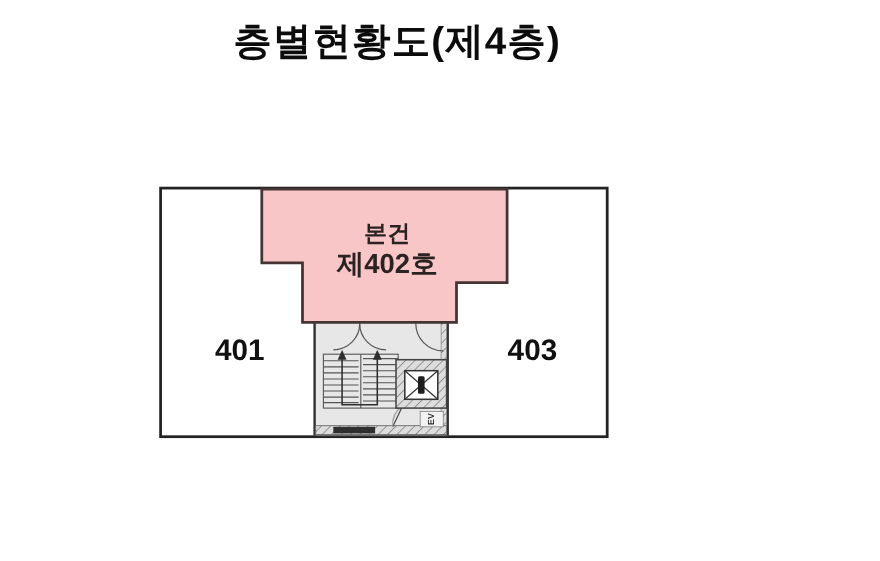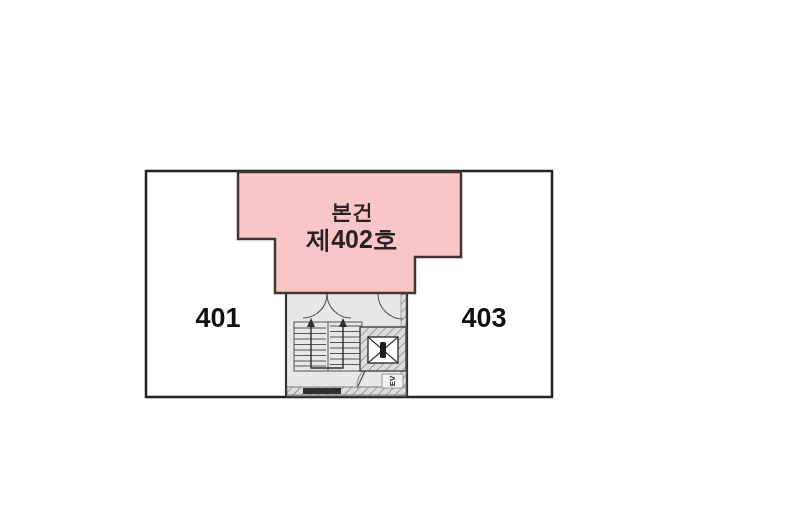--- a/index.html
+++ b/index.html
@@ -24,20 +24,21 @@
   .room-num{font-size:27px;font-weight:700;fill:#111111;}
   .subject-t1{font-size:21px;font-weight:700;fill:#2b2222;}
   .subject-t2{font-size:25px;font-weight:700;fill:#2b2222;}
   .ev-text{font-size:8px;font-weight:700;fill:#333333;}
 </style>
 </head>
 <body>
 
 <div class="page">
 
+  <div class="title">층별현황도(제4층)</div>
 
   <svg class="plan" width="800" height="510" viewBox="0 0 800 510" xmlns="http://www.w3.org/2000/svg">
 
     <defs>
       <pattern id="hatch" patternUnits="userSpaceOnUse" width="6" height="6" patternTransform="rotate(45)">
         <rect width="6" height="6" fill="#dddddd"></rect>
         <line x1="0" y1="0" x2="0" y2="6" stroke="#8a8a8a" stroke-width="1.6"></line>
       </pattern>
     </defs>
 

